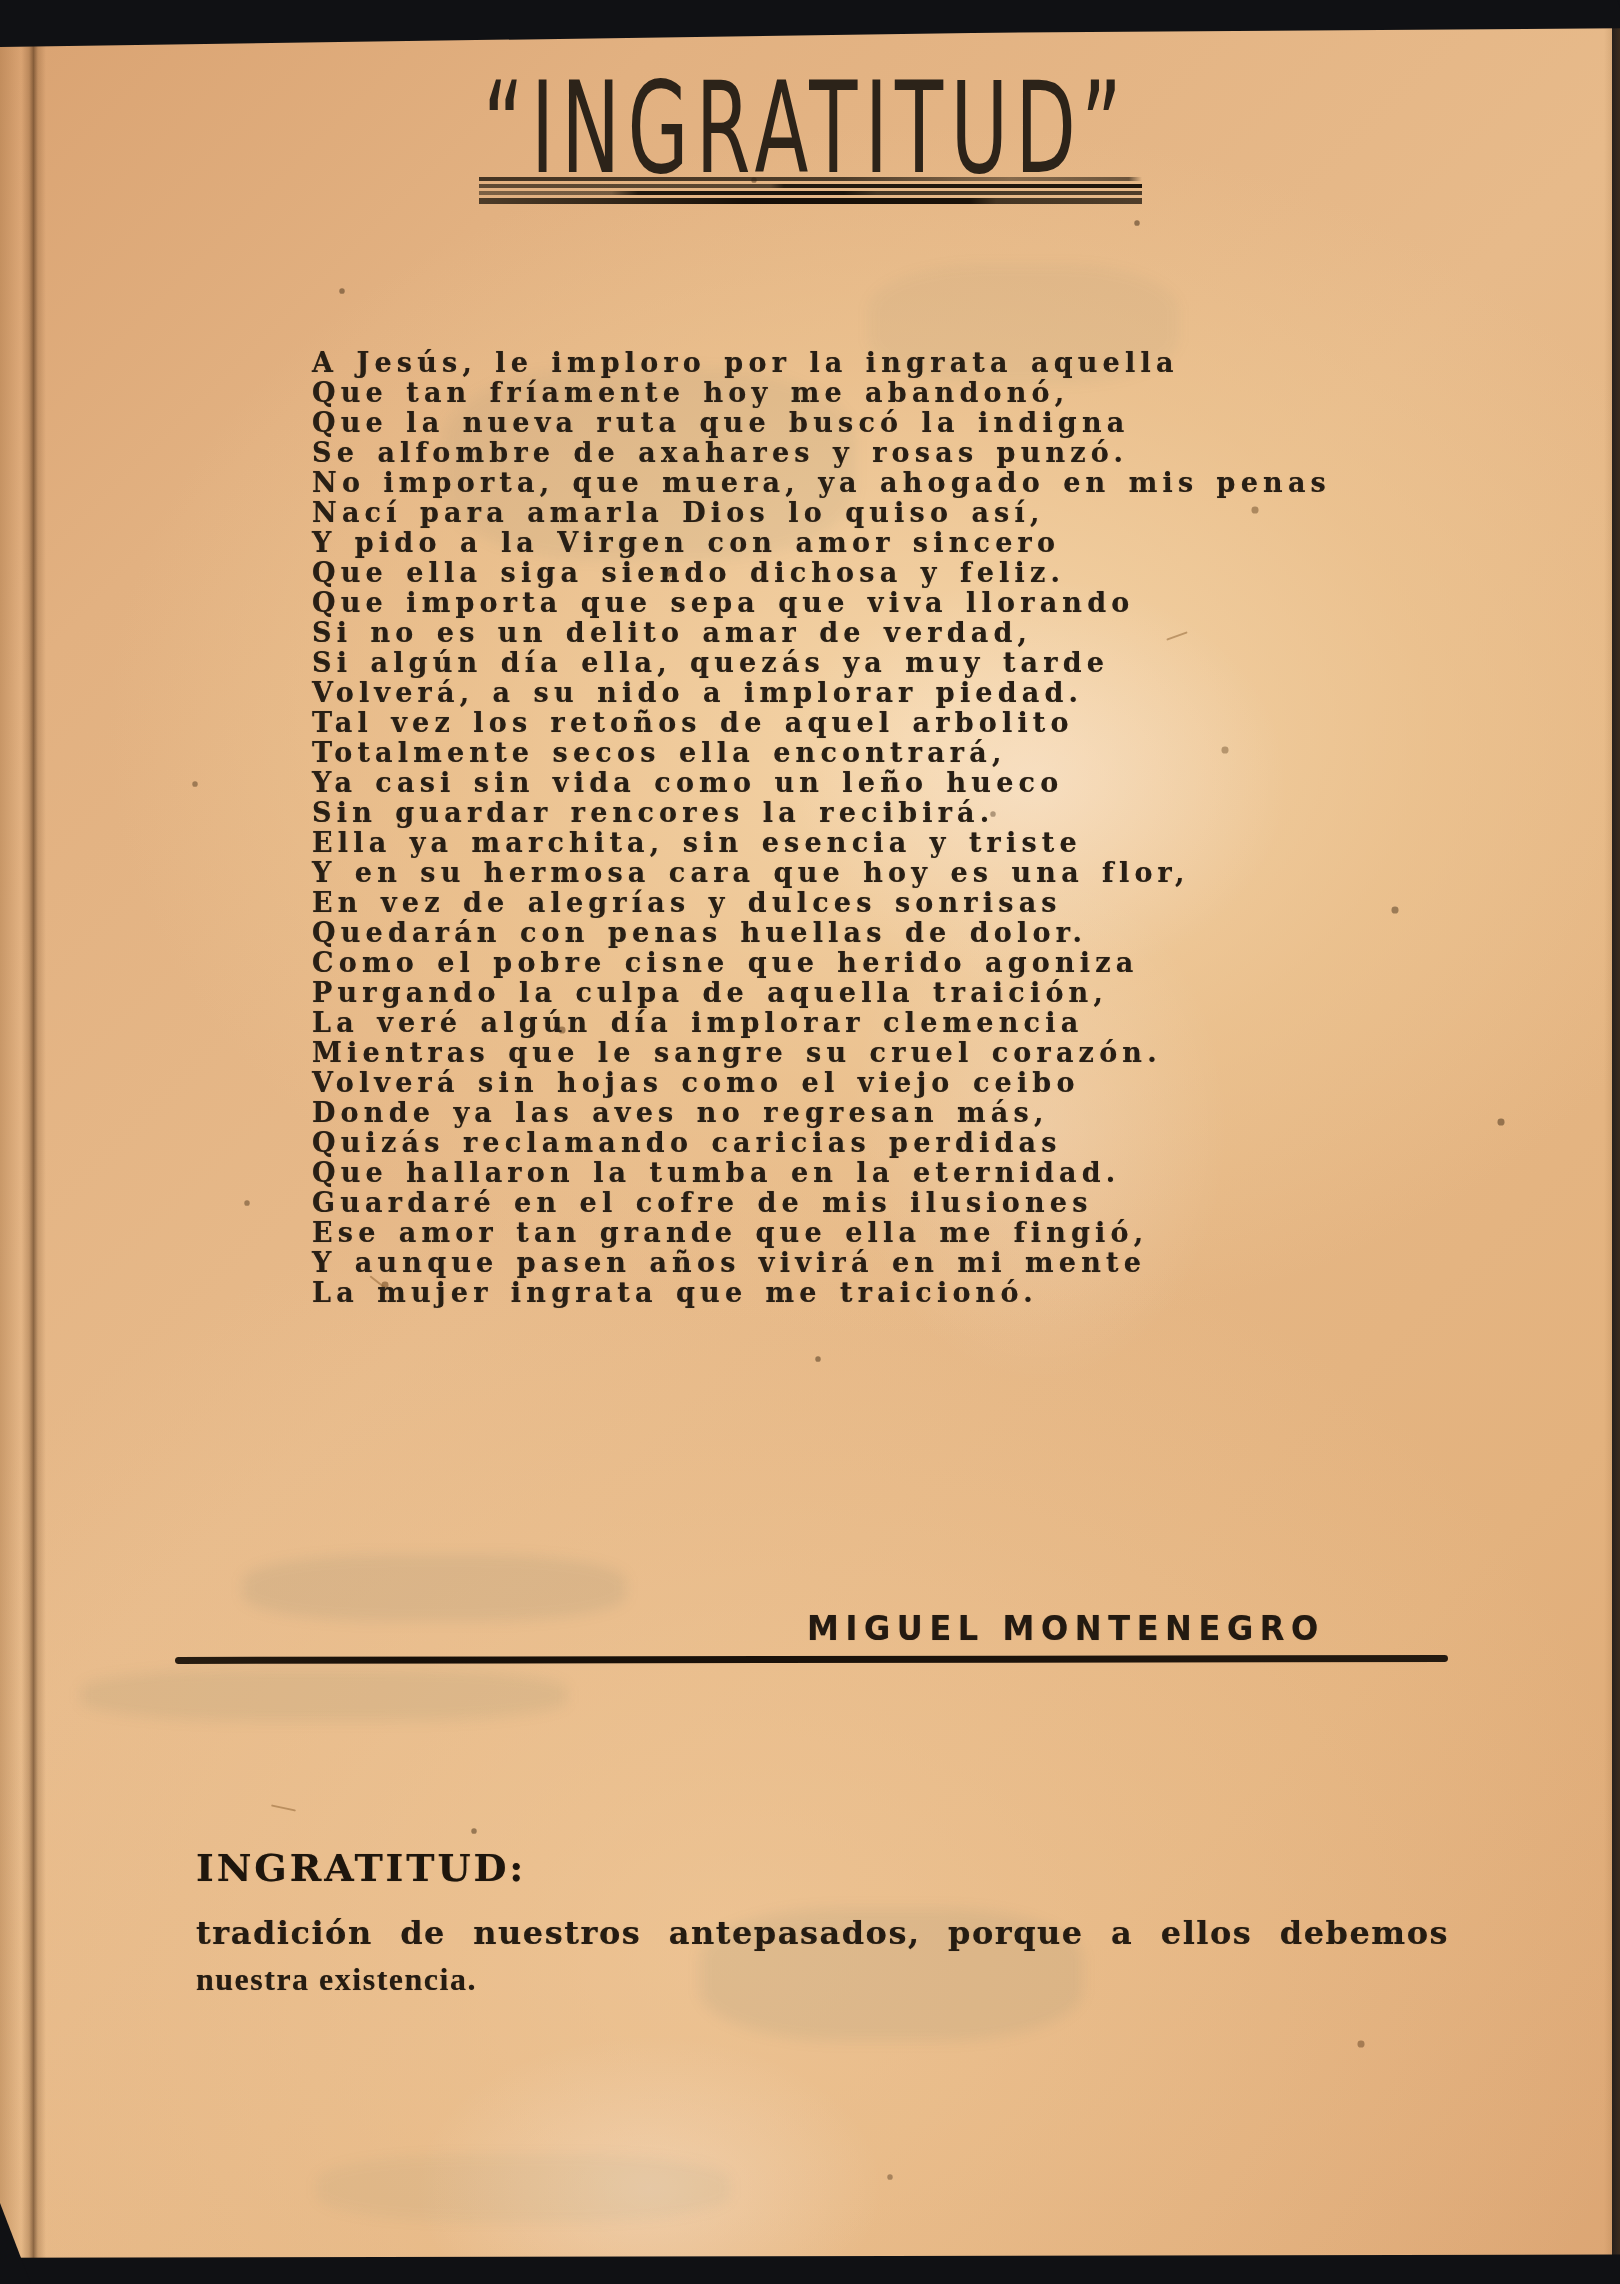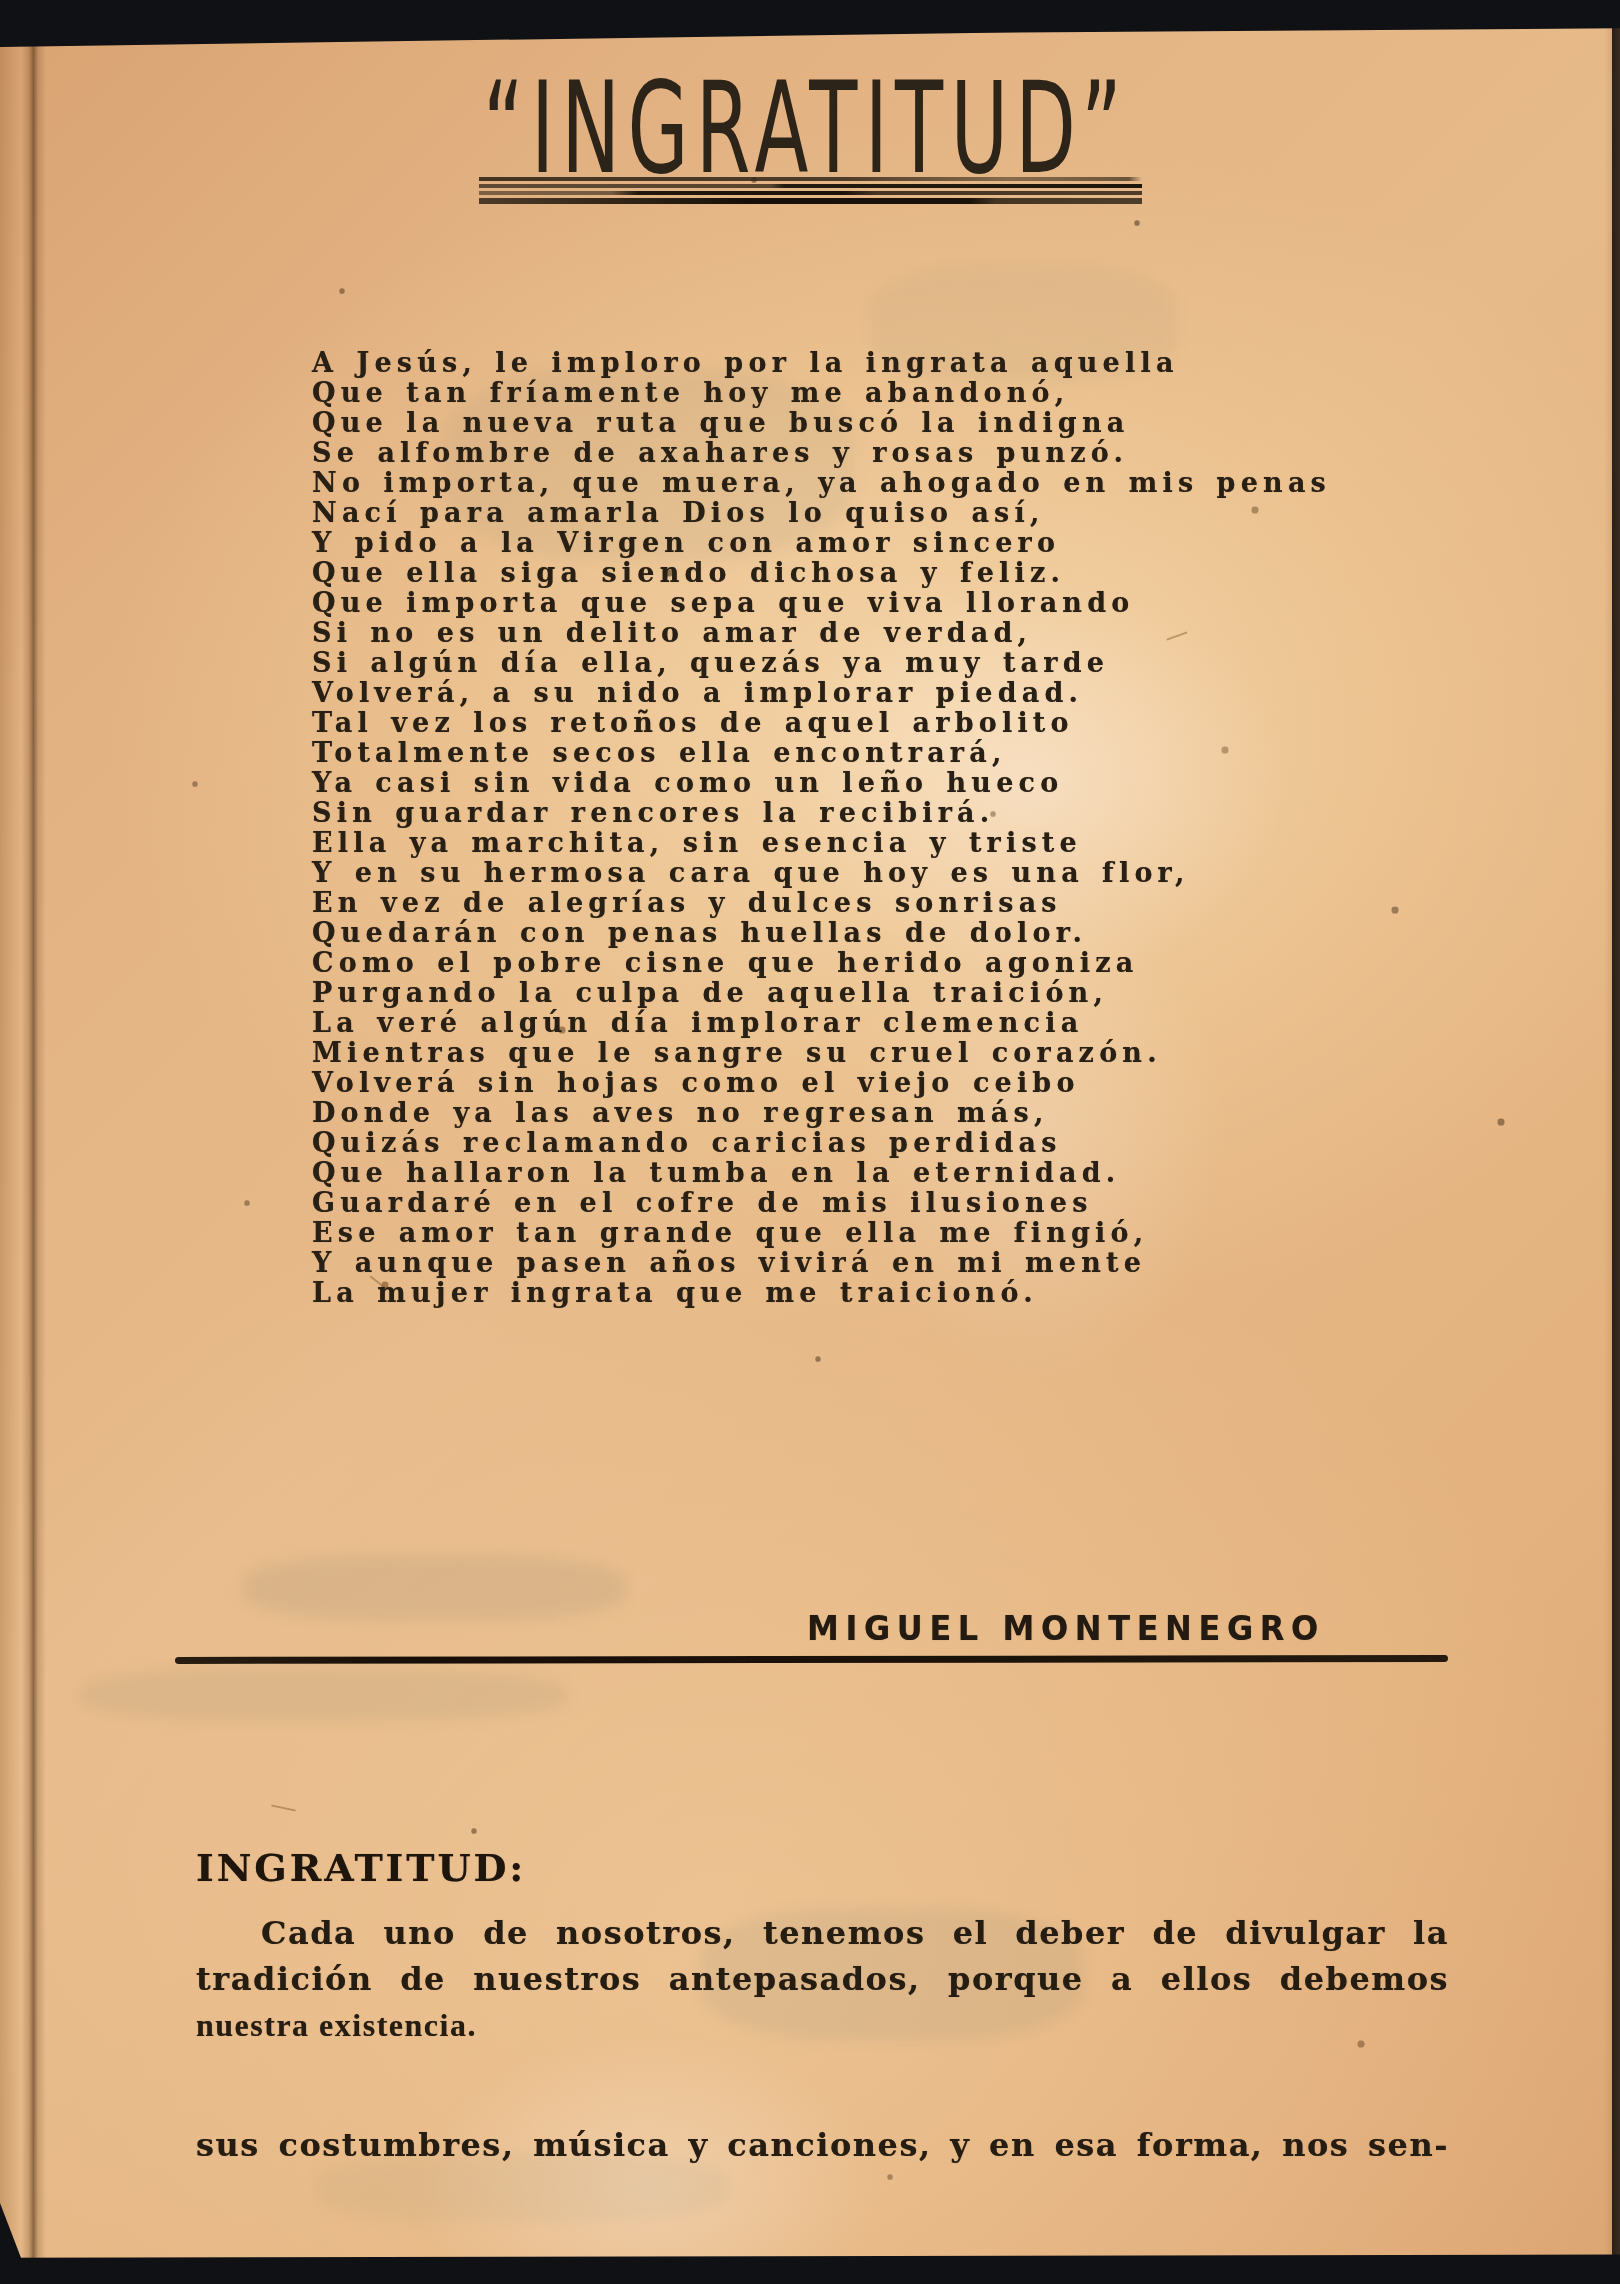--- a/index.html
+++ b/index.html
@@ -199,27 +199,25 @@
 Y aunque pasen años vivirá en mi mente
 La mujer ingrata que me traicionó.</div>
 
   <div class="author">MIGUEL MONTENEGRO</div>
 
   <div class="divider"></div>
 
   <div class="heading">INGRATITUD:</div>
 
   <div class="paras para1">
-    <div class="pline first">Cada uno de nosotros, tenemos el deber de divulgar la</div>
     <div class="pline">tradición de nuestros antepasados, porque a ellos debemos</div>
     <div class="pline last">nuestra existencia.</div>
   </div>
 
   <div class="paras para2">
-    <div class="pline">sus costumbres, música y canciones, y en esa forma, nos sen-</div>
   </div>
 
   <div class="binding-crease"></div>
   <div class="left-edge"></div>
   <div class="page-right-edge"></div>
   <div class="band-top"></div>
   <div class="band-bottom"></div>
   <div class="band-right"></div>
   <div class="corner-bl"></div>
   <div class="corner-tr"></div>

